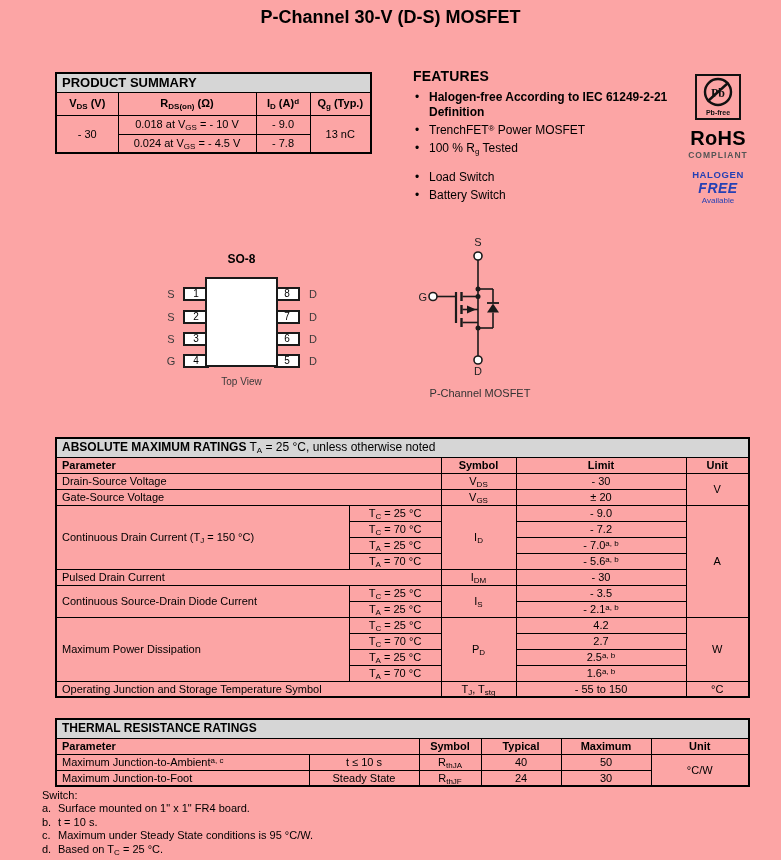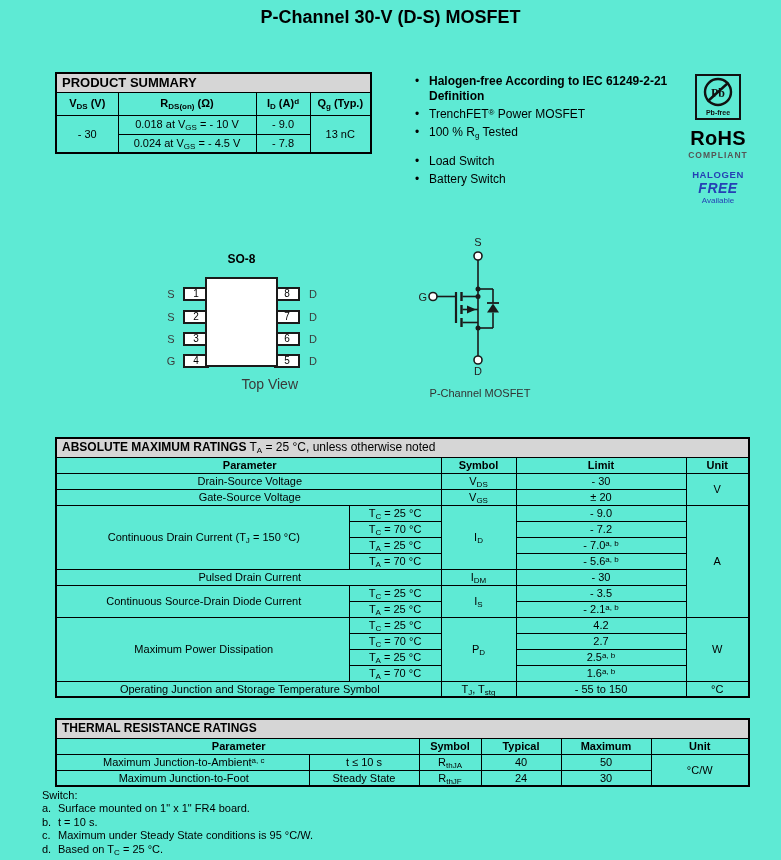--- a/index.html
+++ b/index.html
@@ -1,36 +1,36 @@
 <!DOCTYPE html>
 <html><head>
 <meta charset="utf-8">
 <style>
   * { margin:0; padding:0; box-sizing:border-box; }
   html,body { background:#fff; }
   .page {
-    position:relative; width:781px; height:860px; background:#5eead4;
+    position:relative; width:781px; height:860px; background:#fca5a5;
     font-family:"Liberation Sans", sans-serif; color:#000; overflow:hidden;
   }
   sub { font-size:8px; vertical-align:-2px; line-height:0; }
   sup { font-size:8px; vertical-align:3px; line-height:0; }
 
   .doc-title {
     position:absolute; top:7px; left:0; right:0; text-align:center;
     font-size:18px; font-weight:bold;
   }
 
   
   table.ds { border-collapse:collapse; border:2px solid #000; table-layout:fixed; }
   table.ds td { border:1px solid #000; font-size:11px; vertical-align:middle; padding:0 3px; text-align:center; line-height:1.1; }
   table.ds td.bar { background:#d6d6d6; text-align:left; padding-left:5px; height:19px; }
   table.ds td.bar .bar-title { font-weight:bold; font-size:12px; }
   table.ds td.bar .bar-sub { font-size:12px; }
   table.ds td.h { font-weight:bold; }
-  table.ds td.left { text-align:center; padding-left:5px; }
+  table.ds td.left { text-align:left; padding-left:5px; }
 
   
   .prod-table { position:absolute; left:55px; top:72px; width:315px; }
   .prod-table td { height:19px; }
   .prod-table td.bar { height:21px; font-size:13px; font-weight:bold; }
   .prod-table td.h { height:23px; }
 
   
   .amr-table { position:absolute; left:55px; top:437px; width:693px; }
   .amr-table td { height:16px; }
@@ -61,21 +61,21 @@
   .so8 { position:absolute; left:160px; top:252px; width:170px; height:142px; }
   .so8-name { position:absolute; left:45px; top:0; width:73px; text-align:center; font-size:12px; font-weight:bold; }
   .so8-body { position:absolute; left:45px; top:25px; width:73px; height:90px; border:2px solid #1a1a1a; background:#fff; z-index:2; }
   .pin { position:absolute; width:26px; height:14px; border:2px solid #1a1a1a; background:#fff; z-index:1;
          font-size:10px; text-align:center; line-height:10px; }
   .pin-l { left:23px; }
   .pin-r { left:114px; }
   .pin-lab { position:absolute; width:14px; font-size:11px; color:#3a3a3a; text-align:center; line-height:14px; }
   .lab-l { left:4px; }
   .lab-r { left:146px; }
-  .top-view { position:absolute; left:25px; top:124px; width:113px; text-align:right; font-size:14px; color:#3a3a3a; }
+  .top-view { position:absolute; left:25px; top:124px; width:113px; text-align:center; font-size:10px; color:#3a3a3a; }
 
   
   .mos { position:absolute; left:400px; top:234px; width:160px; height:172px; }
 
   
   .notes { position:absolute; left:42px; top:789px; font-size:11px; line-height:13.4px; }
   .note-row { display:flex; }
   .note-row .nl { width:16px; flex:0 0 16px; }
 </style>
 </head>
@@ -109,20 +109,21 @@
       <td rowspan="2">13 nC</td>
     </tr>
     <tr>
       <td>0.024 at V<sub>GS</sub> = - 4.5 V</td>
       <td>- 7.8</td>
     </tr>
   </tbody>
     </table>
 
   <div class="feat-block">
+    <div class="sec-head">FEATURES</div>
     <div class="bullet-list">
       <div class="bullet-item b1">
         <span class="dot">•</span>
         <span class="txt">Halogen-free According to IEC 61249-2-21 Definition</span>
       </div>
       <div class="bullet-item">
         <span class="dot">•</span>
         <span class="txt">TrenchFET<sup>®</sup> Power MOSFET</span>
       </div>
       <div class="bullet-item">

